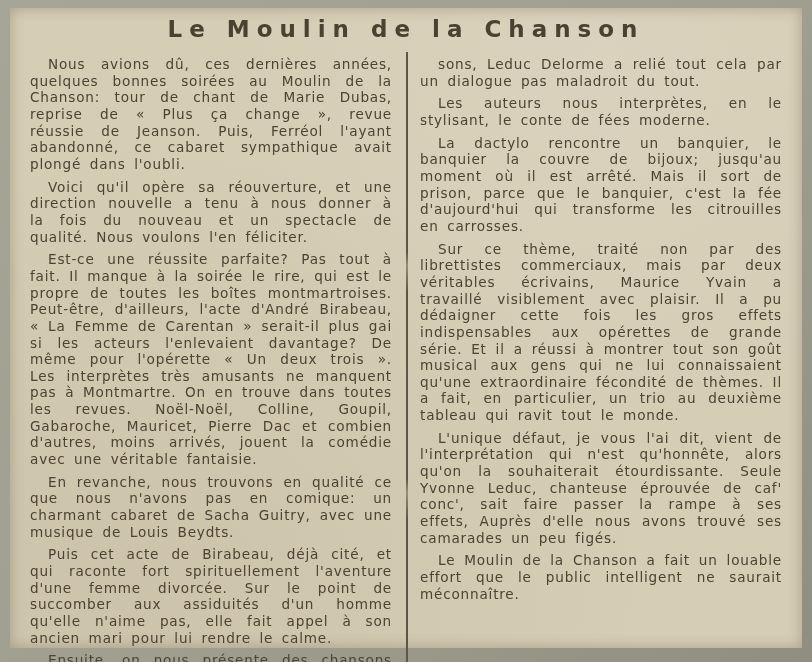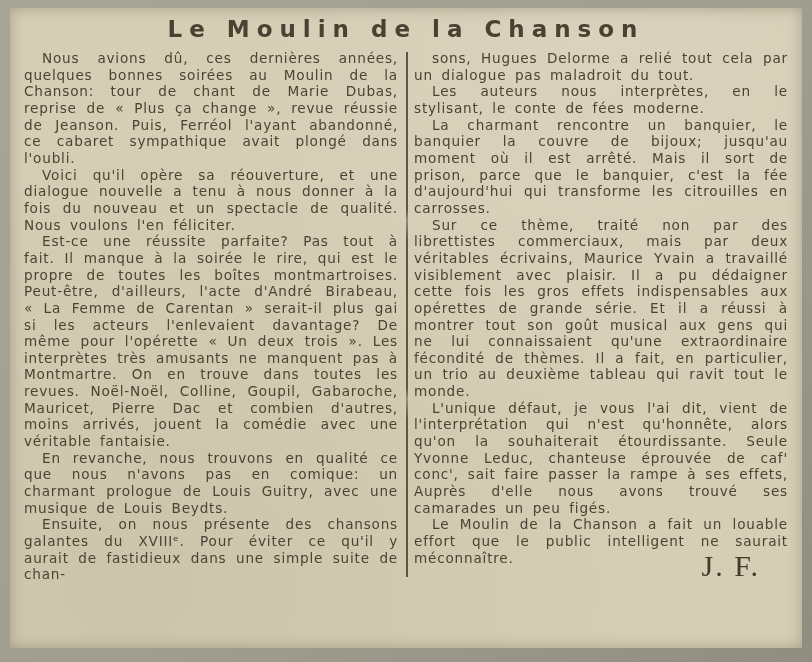--- a/index.html
+++ b/index.html
@@ -42,21 +42,21 @@
     position: relative;
     display: flex;
     flex-direction: row;
     justify-content: space-between;
   }
   .col {
     width: 374px;
     color: #4d4233;
   }
   .col p {
-    margin: 0;
+    margin: 6px;
     text-indent: 18px;
     text-align: justify;
     font-size: 13.6px;
     line-height: 16.65px;
     letter-spacing: 0.8px;
     word-spacing: 3.5px;
     color: #4d4233;
   }
   .col-divider {
     position: absolute;
@@ -86,30 +86,31 @@
 </style>
 </head>
 <body>
 
 <div class="scan-frame">
   <div class="paper">
     <h1 class="article-title">Le Moulin de la Chanson</h1>
     <div class="columns">
       <div class="col">
           <p>Nous avions dû, ces dernières années, quelques bonnes soirées au Moulin de la Chanson: tour de chant de Marie Dubas, reprise de « Plus ça change », revue réussie de Jeanson. Puis, Ferréol l'ayant abandonné, ce cabaret sympathique avait plongé dans l'oubli.</p>
-          <p>Voici qu'il opère sa réouverture, et une dialogue nouvelle a tenu à nous donner à la fois du nouveau et un spectacle de qualité. Nous voulons l'en féliciter.</p>
+          <p>Voici qu'il opère sa réouverture, et une direction nouvelle a tenu à nous donner à la fois du nouveau et un spectacle de qualité. Nous voulons l'en féliciter.</p>
           <p>Est-ce une réussite parfaite? Pas tout à fait. Il manque à la soirée le rire, qui est le propre de toutes les boîtes montmartroises. Peut-être, d'ailleurs, l'acte d'André Birabeau, « La Femme de Carentan » serait-il plus gai si les acteurs l'enlevaient davantage? De même pour l'opérette « Un deux trois ». Les interprètes très amusants ne manquent pas à Montmartre. On en trouve dans toutes les revues. Noël-Noël, Colline, Goupil, Gabaroche, Mauricet, Pierre Dac et combien d'autres, moins arrivés, jouent la comédie avec une véritable fantaisie.</p>
-          <p>En revanche, nous trouvons en qualité ce que nous n'avons pas en comique: un charmant prologue de Louis Guitry, avec une musique de Louis Beydts.</p>
+          <p>En revanche, nous trouvons en qualité ce que nous n'avons pas en comique: un charmant cabaret de Sacha Guitry, avec une musique de Louis Beydts.</p>
+          <p>Puis cet acte de Birabeau, déjà cité, et qui raconte fort spirituellement l'aventure d'une femme divorcée. Sur le point de succomber aux assiduités d'un homme qu'elle n'aime pas, elle fait appel à son ancien mari pour lui rendre le calme.</p>
           <p>Ensuite, on nous présente des chansons galantes du XVIIIᵉ. Pour éviter ce qu'il y aurait de fastidieux dans une simple suite de chan-</p>
         </div>
       <div class="col-divider"></div>
       <div class="col">
-          <p>sons, Hugues Delorme a relié tout cela par un dialogue pas maladroit du tout.</p>
+          <p>sons, Leduc Delorme a relié tout cela par un dialogue pas maladroit du tout.</p>
           <p>Les auteurs nous interprètes, en le stylisant, le conte de fées moderne.</p>
-          <p>La charmant rencontre un banquier, le banquier la couvre de bijoux; jusqu'au moment où il est arrêté. Mais il sort de prison, parce que le banquier, c'est la fée d'aujourd'hui qui transforme les citrouilles en carrosses.</p>
+          <p>La dactylo rencontre un banquier, le banquier la couvre de bijoux; jusqu'au moment où il est arrêté. Mais il sort de prison, parce que le banquier, c'est la fée d'aujourd'hui qui transforme les citrouilles en carrosses.</p>
           <p>Sur ce thème, traité non par des librettistes commerciaux, mais par deux véritables écrivains, Maurice Yvain a travaillé visiblement avec plaisir. Il a pu dédaigner cette fois les gros effets indispensables aux opérettes de grande série. Et il a réussi à montrer tout son goût musical aux gens qui ne lui connaissaient qu'une extraordinaire fécondité de thèmes. Il a fait, en particulier, un trio au deuxième tableau qui ravit tout le monde.</p>
           <p>L'unique défaut, je vous l'ai dit, vient de l'interprétation qui n'est qu'honnête, alors qu'on la souhaiterait étourdissante. Seule Yvonne Leduc, chanteuse éprouvée de caf' conc', sait faire passer la rampe à ses effets, Auprès d'elle nous avons trouvé ses camarades un peu figés.</p>
           <p>Le Moulin de la Chanson a fait un louable effort que le public intelligent ne saurait méconnaître.</p>
         </div>
     </div>
     <div class="signature-row">
       <span class="signature">J. F.</span>
     </div>
   </div>
 </div>

